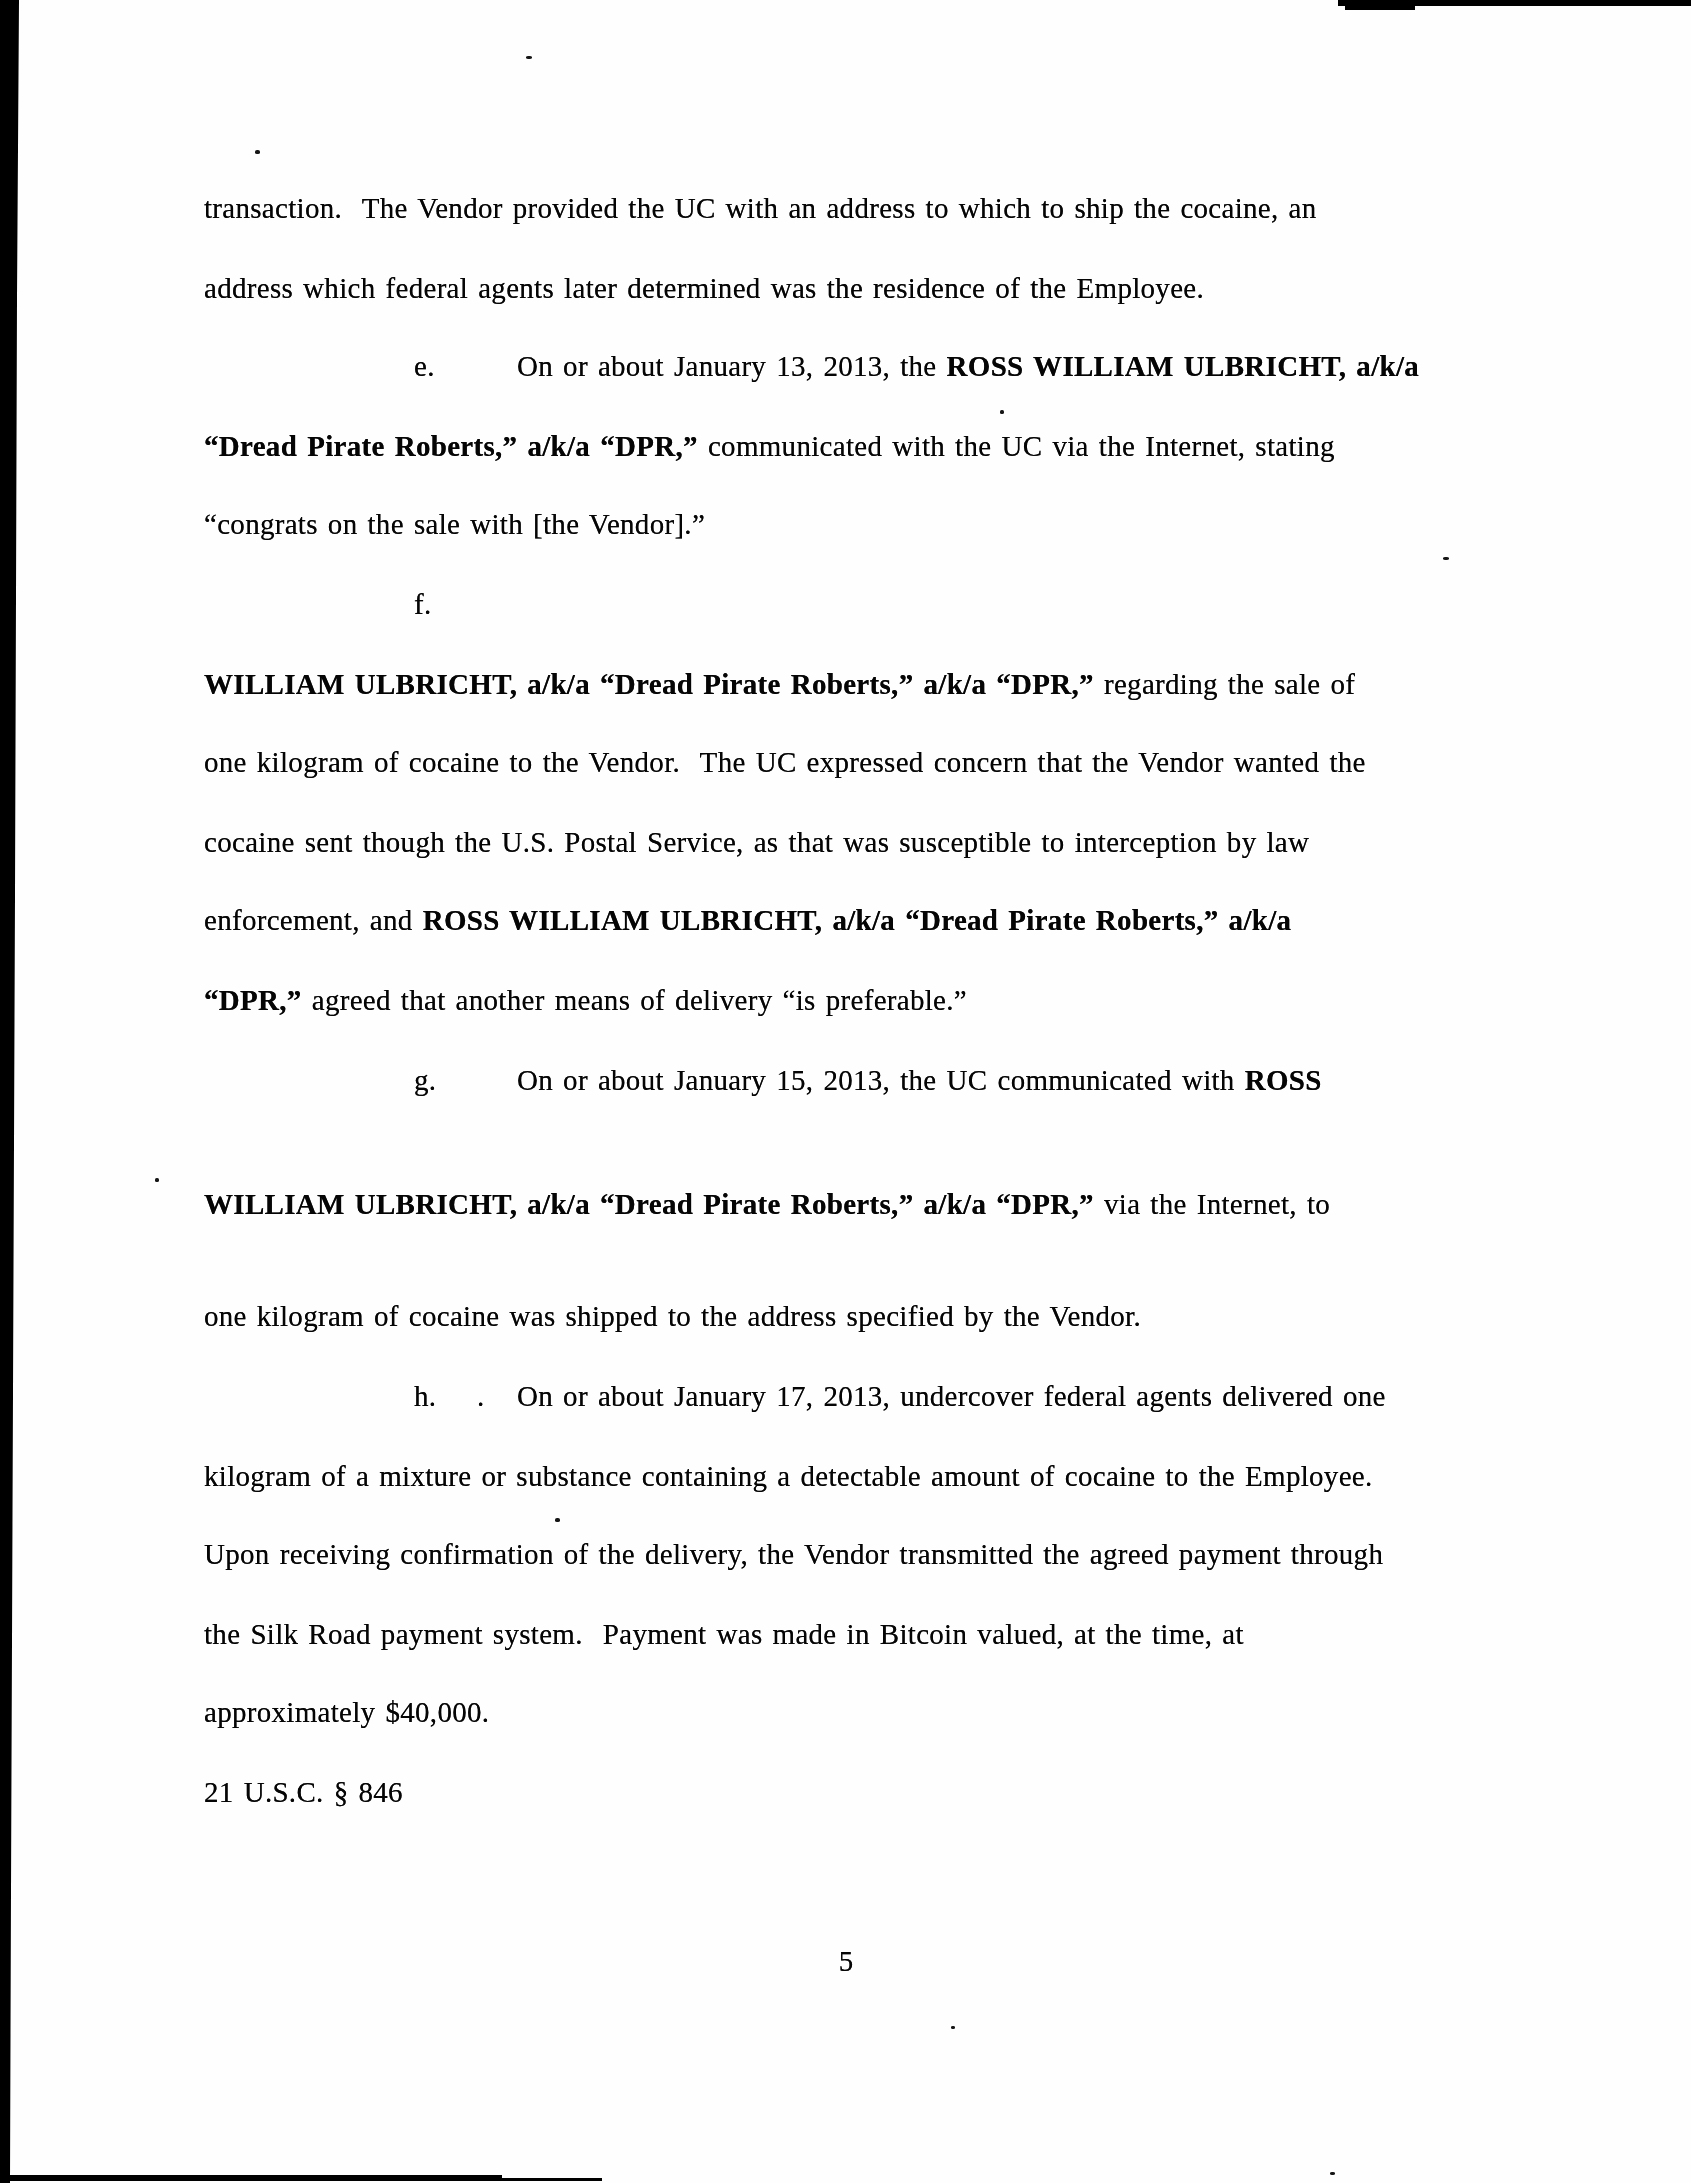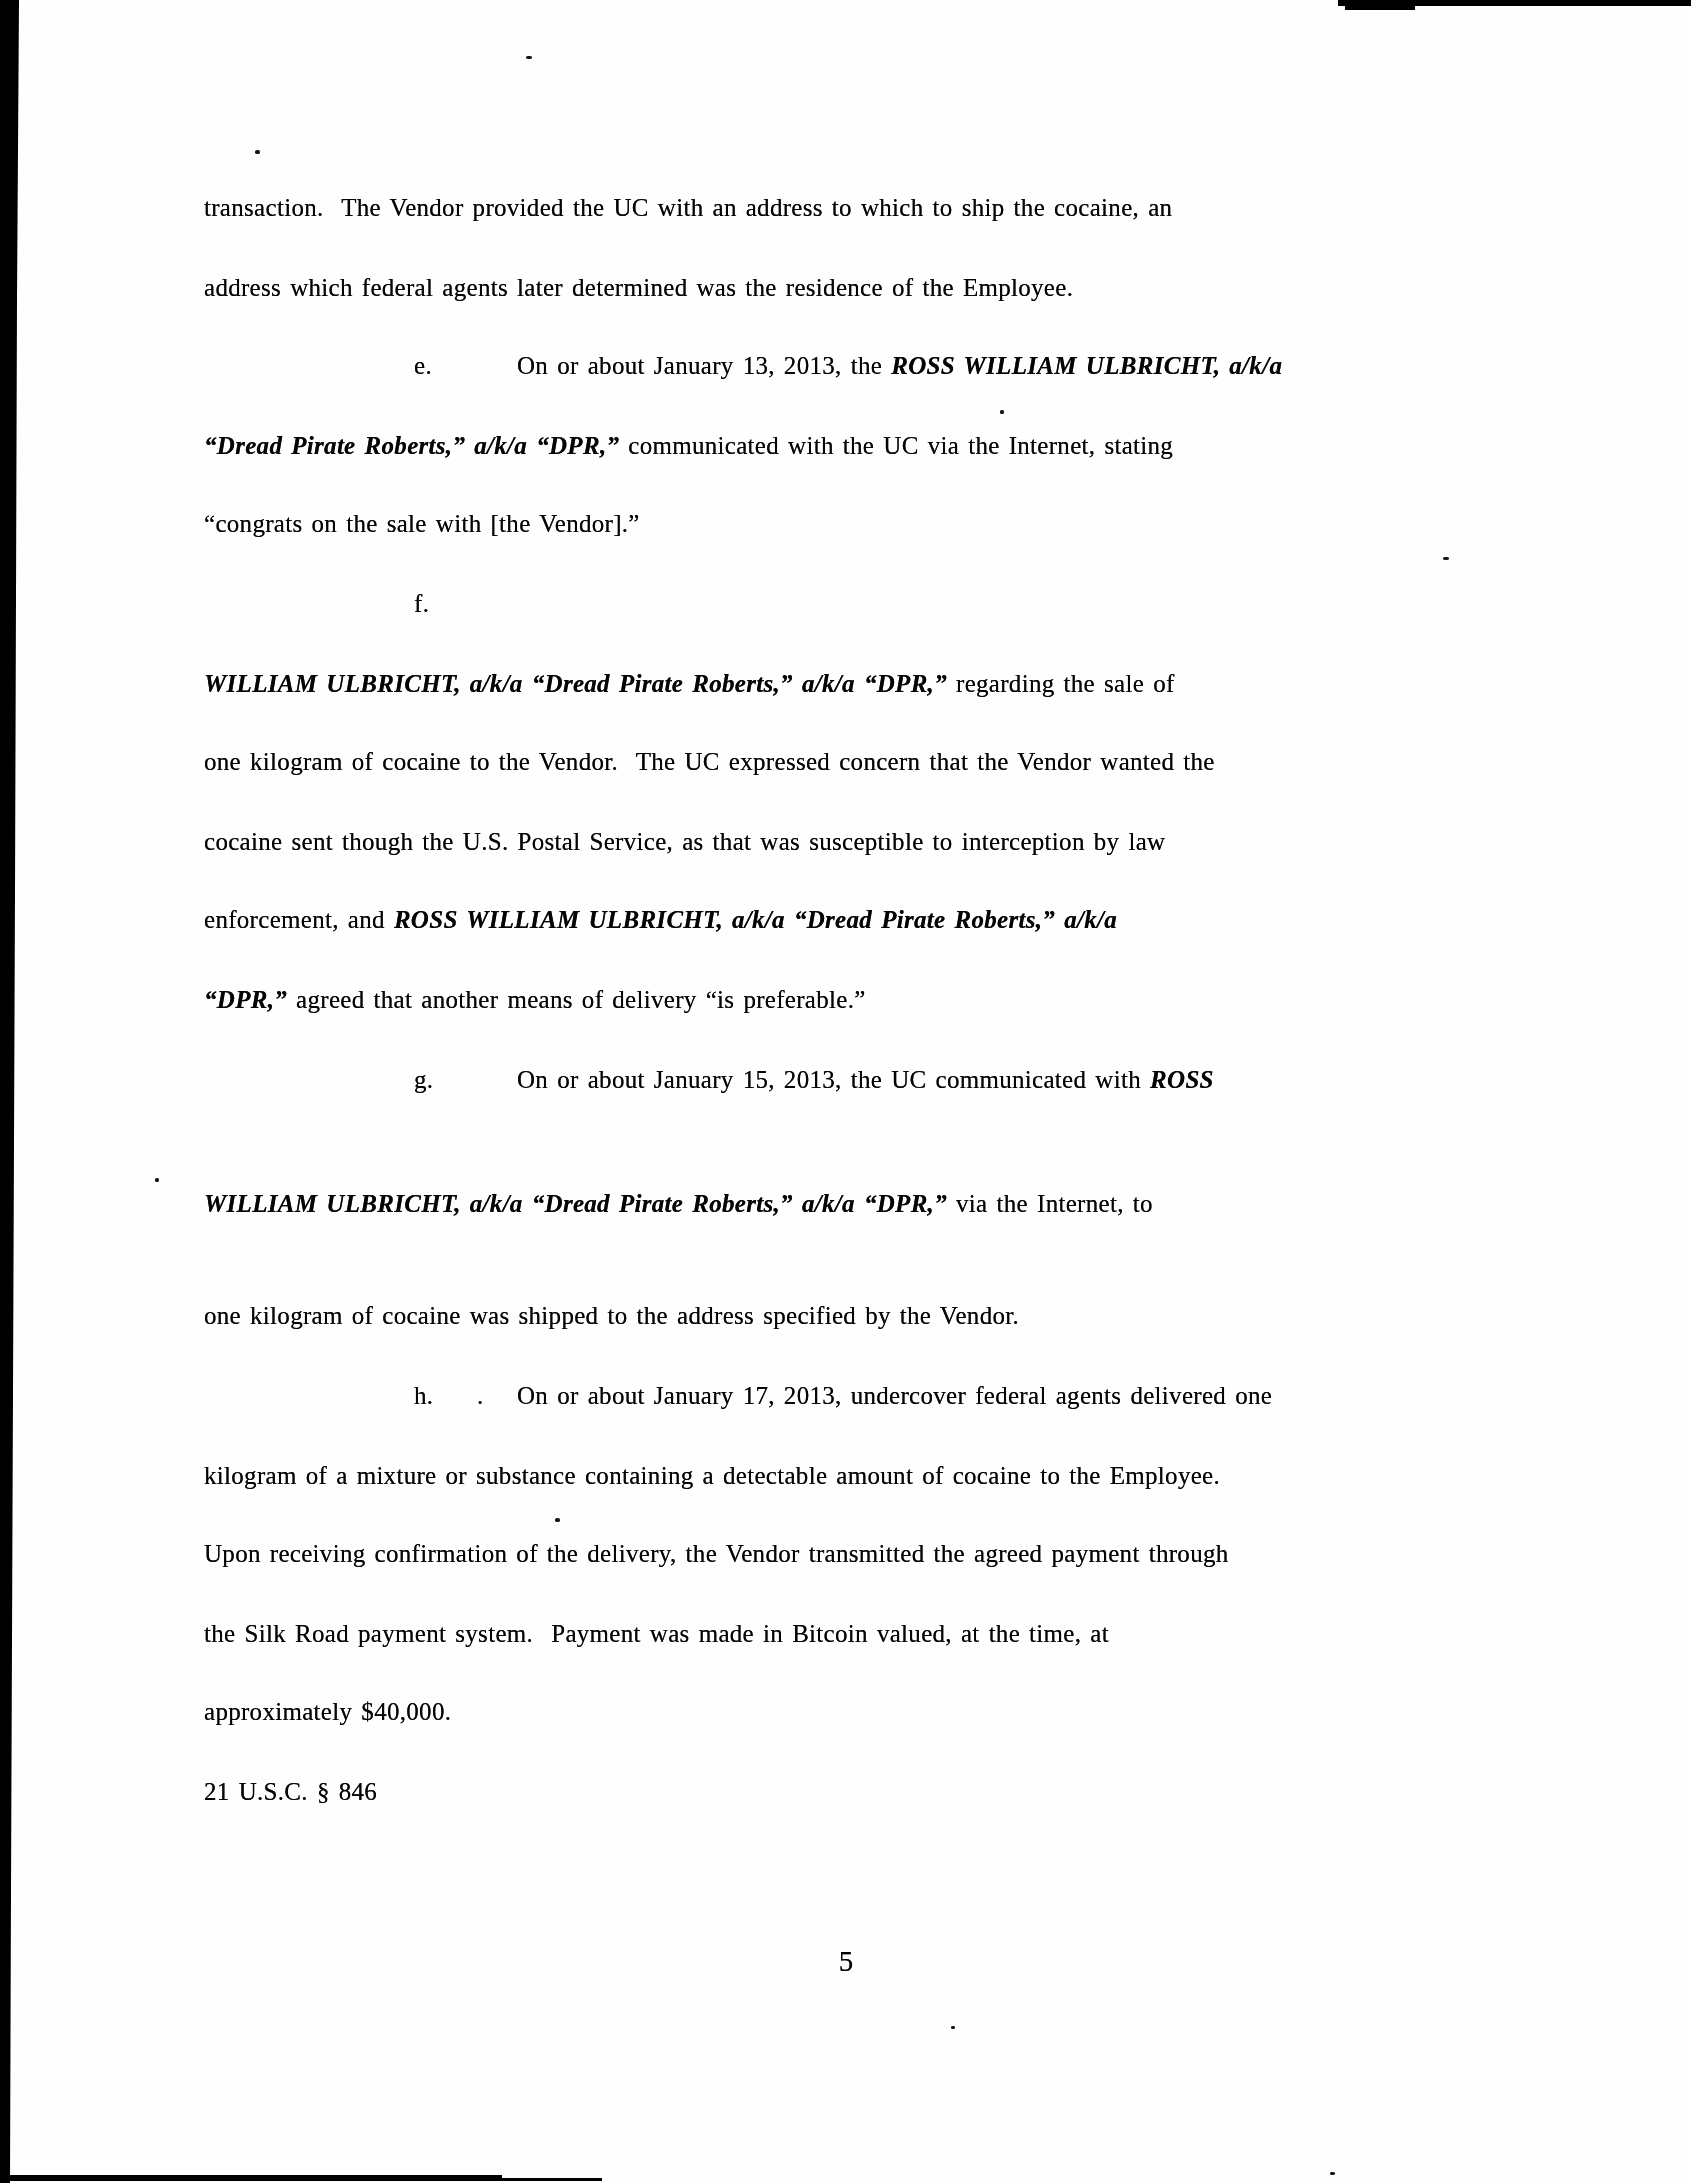--- a/index.html
+++ b/index.html
@@ -13,32 +13,32 @@
   }
   .page {
     position: absolute; inset: 0;
     background: #fefefe;
   }
   .ln {
     position: absolute;
     left: 204px;
     height: 38px;
     line-height: 38px;
-    font-size: 25px;
+    font-size: 29px;
     white-space: nowrap;
     letter-spacing: 0.3px;
     word-spacing: 2.5px;
     color: #050505;
     text-shadow: 0 0 0.5px rgba(0,0,0,0.75);
   }
   .ln.lettered { left: 0; width: 1692px; }
   .lettered .letter { position: absolute; left: 414px; }
   .lettered .stray  { position: absolute; left: 477px; }
   .lettered .txt    { position: absolute; left: 517px; white-space: nowrap; }
-  .b { font-weight: bold; font-style: italic; }
+  .b { font-weight: bold; }
   .pageno {
     position: absolute; left: 0; width: 1692px;
     text-align: center;
     font-size: 29px; line-height: 38px;
     color: #050505;
     text-shadow: 0 0 0.5px rgba(0,0,0,0.75);
   }
   .artifact { position: absolute; background: #000; }
   .speck { position: absolute; background: #151515; border-radius: 40%; }
 </style>

